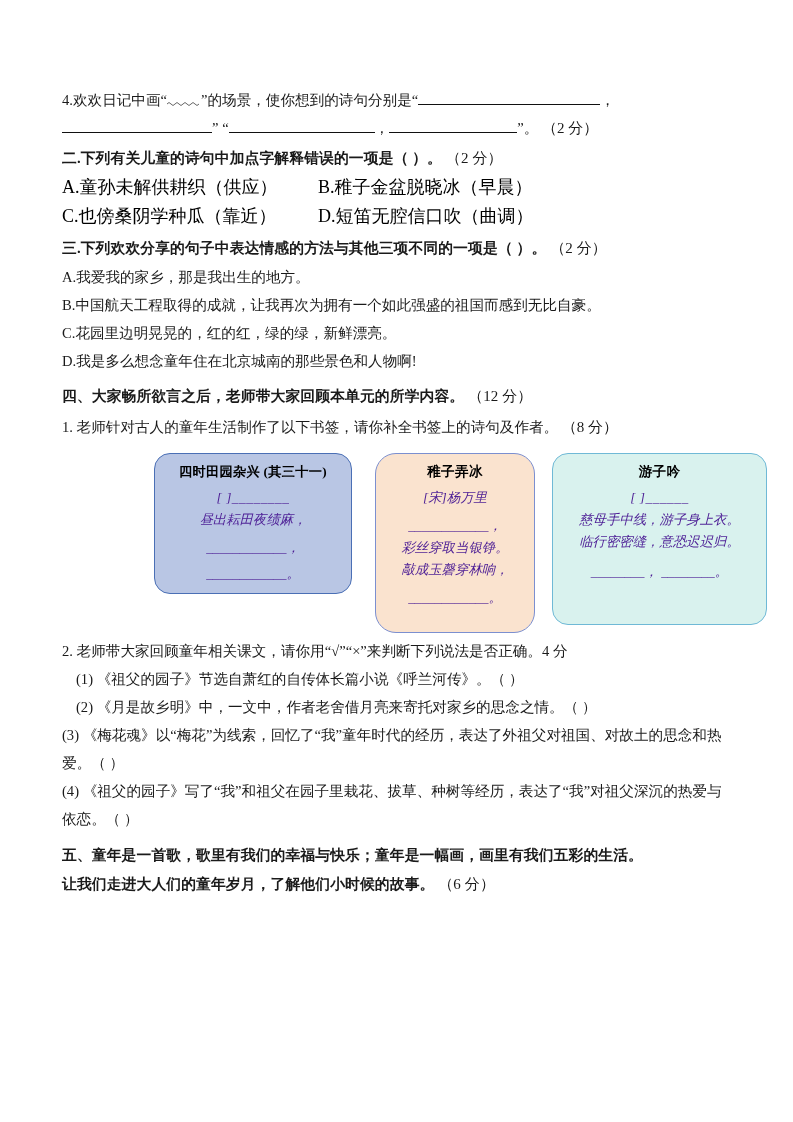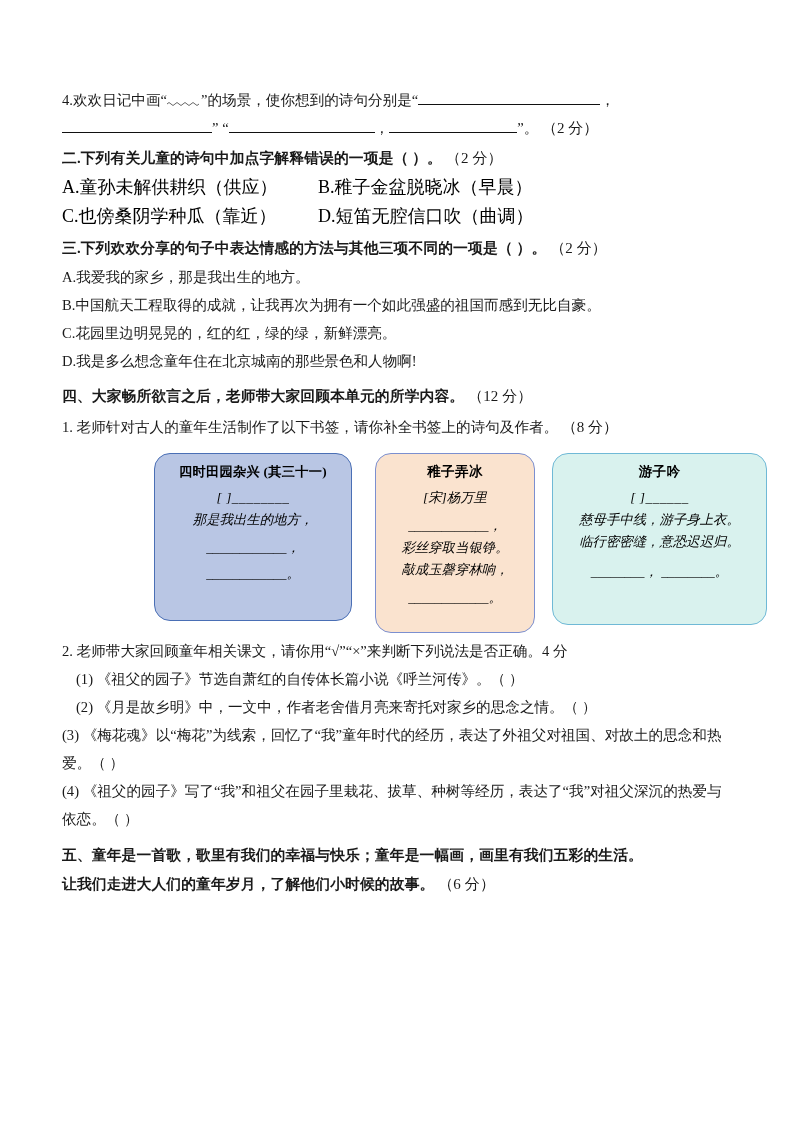--- a/index.html
+++ b/index.html
@@ -90,29 +90,29 @@
     text-align: center;
     font-weight: bold;
     font-size: 13.6px;
     letter-spacing: 0.3px;
     margin-top: 9px;
   }
   .card-body {
     margin-top: 6px;
     font-size: 13.4px;
     line-height: 22px;
-    color: #000000;
+    color: #4c1d95;
     font-style: italic;
     text-align: center;
   }
   .card-body .ln { white-space: nowrap; }
 
   
-  #card-0 { left: 92px;  top: 2px;  width: 198px; height: 168px; background: #b9c6e4; border-color: #4a6fb5; }
-  #card-1 { left: 313px; top: 2px;  width: 160px; height: 180px; background: #fae3cf; border-color: #7b8fd0; }
+  #card-0 { left: 92px;  top: 2px;  width: 198px; height: 141px; background: #b9c6e4; border-color: #4a6fb5; }
+  #card-1 { left: 313px; top: 2px;  width: 160px; height: 180px; background: #fae3cf; border-color: #7b8fd0; border-radius: 21px; }
   #card-2 { left: 490px; top: 2px;  width: 215px; height: 172px; background: #d9f2ee; border-color: #6fb9d6; }
 
   #card-0 .card-title { font-size: 13.2px; }
   #card-1 .card-body, #card-2 .card-body { }
 </style>
 </head>
 <body>
 
 <div class="page">
   <div class="content">
@@ -152,21 +152,21 @@
     <div class="line" style="margin-top:2px;">
       <span>1.  老师针对古人的童年生活制作了以下书签，请你补全书签上的诗句及作者。</span> <span class="pts">（8 分）</span>
     </div>
 
     <div class="cards">
 
       <div class="card" id="card-0" style="background: rgb(185, 198, 228); border-color: rgb(74, 111, 181);">
         <div class="card-title">四时田园杂兴 (其三十一)</div>
         <div class="card-body">
           <div class="ln" style="letter-spacing:0.5px;">[        ]________</div>
-          <div class="ln">那是我出生的地方，</div>
+          <div class="ln">昼出耘田夜绩麻，</div>
           <div class="ln" style="margin-top:6px;">____________，</div>
           <div class="ln" style="margin-top:4px;">____________。</div>
         </div>
       </div>
 
       <div class="card" id="card-1" style="background: rgb(250, 227, 207); border-color: rgb(123, 143, 208);">
         <div class="card-title">稚子弄冰</div>
         <div class="card-body">
           <div class="ln">[宋]杨万里</div>
           <div class="ln" style="margin-top:6px;">____________，</div>

